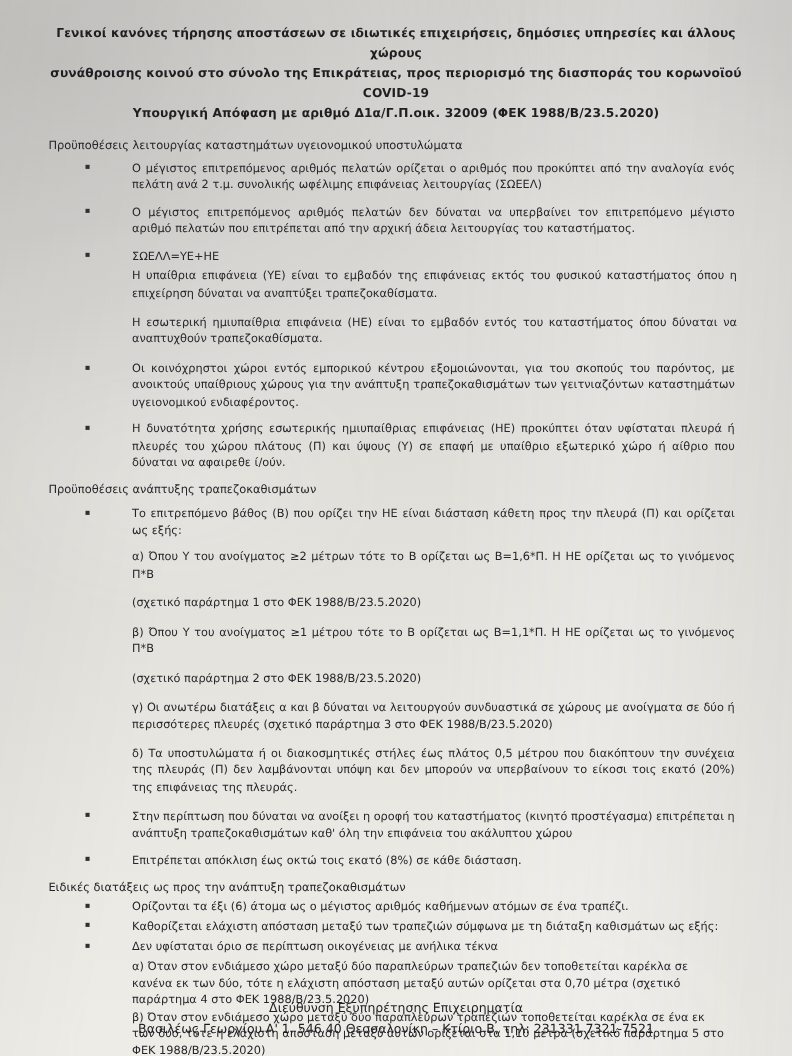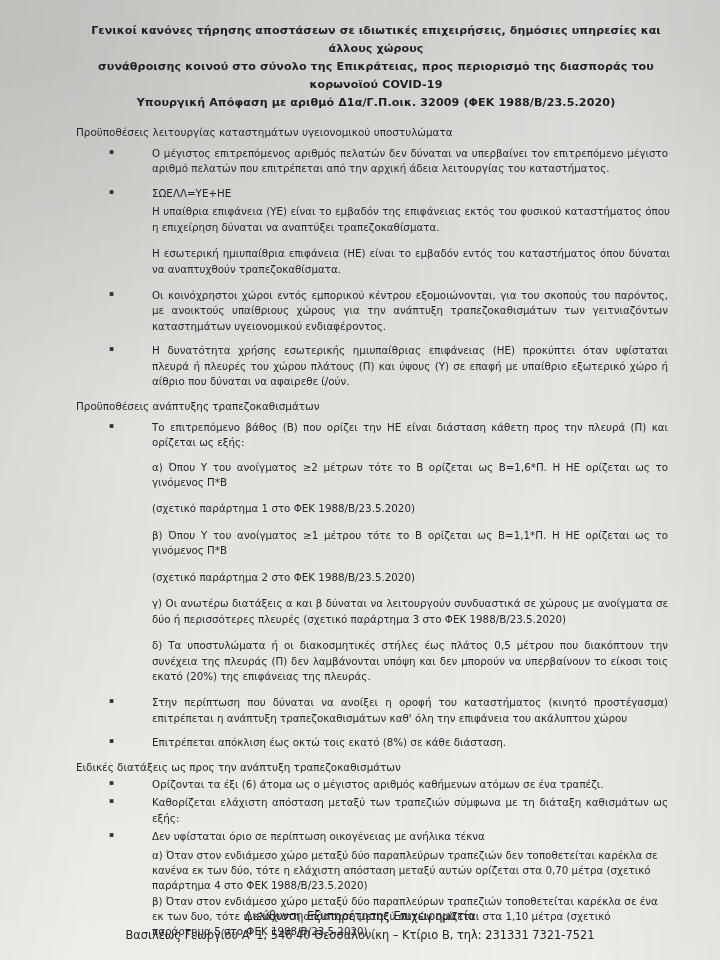--- a/index.html
+++ b/index.html
@@ -27,21 +27,20 @@
         #d9d7d3 8%,
         #dbd9d5 20%,
         #dedcd8 33%,
         #e1dfda 46%,
         #e5e3de 60%,
         #e9e7e2 73%,
         #eceae5 85%,
         #efede8 100%);
     color: #2a2a2c;
     overflow: hidden;
-    padding-left: 32px;
   }
   
   #page::before {
     content: "";
     position: absolute;
     inset: 0;
     pointer-events: none;
     background:
       radial-gradient(ellipse 90% 45% at 8% 6%,   rgba(120,120,125,0.16), rgba(0,0,0,0) 72%),
       radial-gradient(ellipse 70% 30% at 96% 2%,  rgba(120,120,125,0.13), rgba(0,0,0,0) 70%),
@@ -165,20 +164,21 @@
 
     <div class="doc-title">
       <span class="tl">Γενικοί κανόνες τήρησης αποστάσεων σε ιδιωτικές επιχειρήσεις, δημόσιες υπηρεσίες και άλλους χώρους</span>
       <span class="tl">συνάθροισης κοινού στο σύνολο της Επικράτειας, προς περιορισμό της διασποράς του κορωνοϊού COVID-19</span>
       <span class="tl">Υπουργική Απόφαση με αριθμό Δ1α/Γ.Π.οικ. 32009 (ΦΕΚ 1988/Β/23.5.2020)</span>
     </div>
 
     <div class="section-head">Προϋποθέσεις λειτουργίας καταστημάτων υγειονομικού υποστυλώματα</div>
 
     <ul class="bul">
+      <li>Ο μέγιστος επιτρεπόμενος αριθμός πελατών ορίζεται ο αριθμός που προκύπτει από την αναλογία ενός πελάτη ανά 2 τ.μ. συνολικής ωφέλιμης επιφάνειας λειτουργίας (ΣΩΕΕΛ)</li>
       <li>Ο μέγιστος επιτρεπόμενος αριθμός πελατών δεν δύναται να υπερβαίνει τον επιτρεπόμενο μέγιστο αριθμό πελατών που επιτρέπεται από την αρχική άδεια λειτουργίας του καταστήματος.</li>
       <li class="tightsp">ΣΩΕΛΛ=ΥΕ+ΗΕ</li>
     </ul>
 
     <div class="para-indent l2">Η υπαίθρια επιφάνεια (ΥΕ) είναι το εμβαδόν της επιφάνειας εκτός του φυσικού καταστήματος όπου η επιχείρηση δύναται να αναπτύξει τραπεζοκαθίσματα.</div>
     <div class="para-indent l2">Η εσωτερική ημιυπαίθρια επιφάνεια (ΗΕ) είναι το εμβαδόν εντός του καταστήματος όπου δύναται να αναπτυχθούν τραπεζοκαθίσματα.</div>
 
     <ul class="bul">
       <li>Οι κοινόχρηστοι χώροι εντός εμπορικού κέντρου εξομοιώνονται, για του σκοπούς του παρόντος, με ανοικτούς υπαίθριους χώρους για την ανάπτυξη τραπεζοκαθισμάτων των γειτνιαζόντων καταστημάτων υγειονομικού ενδιαφέροντος.</li>
       <li>Η δυνατότητα χρήσης εσωτερικής ημιυπαίθριας επιφάνειας (ΗΕ) προκύπτει όταν υφίσταται πλευρά ή πλευρές του χώρου πλάτους (Π) και ύψους (Υ) σε επαφή με υπαίθριο εξωτερικό χώρο ή αίθριο που δύναται να αφαιρεθε ί/ούν.</li>

